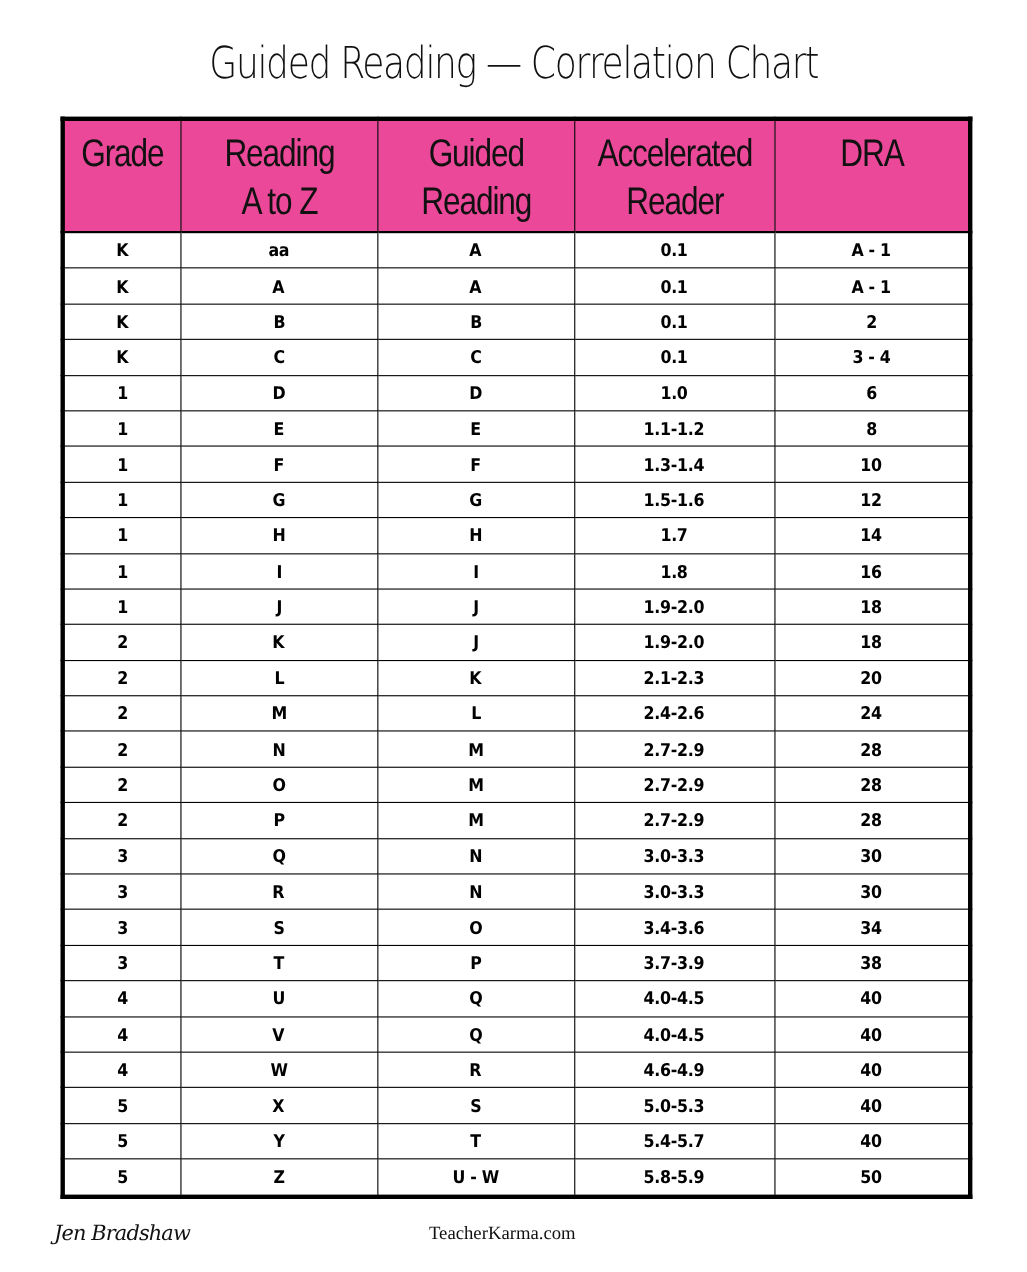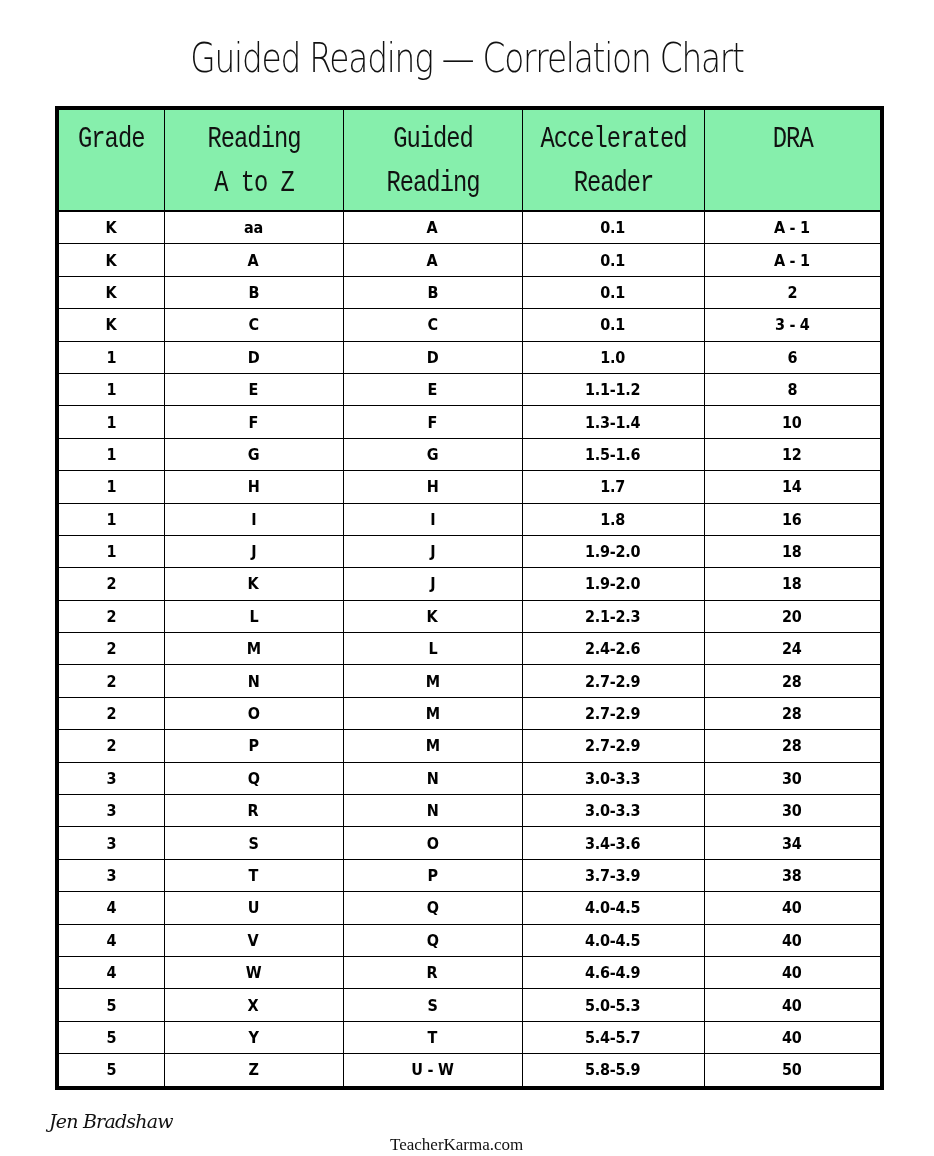--- a/index.html
+++ b/index.html
@@ -17,42 +17,42 @@
       position: absolute; left: 55px; top: 106px; width: 825px;
       border-collapse: collapse; table-layout: fixed;
       border: 4px solid #000;
     }
     table.chart col.c0 { width: 107px; }
     table.chart col.c1 { width: 179px; }
     table.chart col.c2 { width: 179px; }
     table.chart col.c3 { width: 182px; }
     table.chart col.c4 { width: 178px; }
     table.chart th {
-      background: #86efac; height: 92px; vertical-align: top;
+      background: #ec4899; height: 92px; vertical-align: top;
       border-left: 1.5px solid #000; border-right: 1.5px solid #000;
       border-bottom: 2px solid #000; padding: 8px 0 0 0;
-      font-weight: 200; font-size: 29px; line-height: 44px; letter-spacing: -1.2px;
-      font-family: Liberation Mono, monospace; color: #111;
+      font-weight: 200; font-size: 35px; line-height: 44px; letter-spacing: -1.2px;
+      font-family: Liberation Sans, sans-serif; color: #111;
     }
     th .hl { display: block; transform: scaleX(0.82); }
     table.chart td {
       height: 31.4px; padding: 0; text-align: center; vertical-align: middle;
       border: 1.5px solid #000;
       font-family: "DejaVu Sans", sans-serif; font-weight: bold;
       font-size: 16px; letter-spacing: -0.3px;
     }
     td span { display: inline-block; transform: scaleX(0.9); }
     .footer-sig {
       position: absolute; left: 49px; top: 1110px;
       font-family: "DejaVu Serif", serif; font-style: italic;
       font-size: 19px; letter-spacing: -0.8px; color: #111;
     }
     .footer-site {
       position: absolute; left: 390px; top: 1111px;
-      font-family: "Liberation Serif", serif; font-size: 17px; color: #111; margin-top: 24px;
+      font-family: "Liberation Serif", serif; font-size: 17px; color: #111;
     }
   </style>
 </head>
 <body>
 
 <div class="title">Guided Reading — Correlation Chart</div>
 
 <table class="chart">
   <colgroup>
     <col class="c0">

